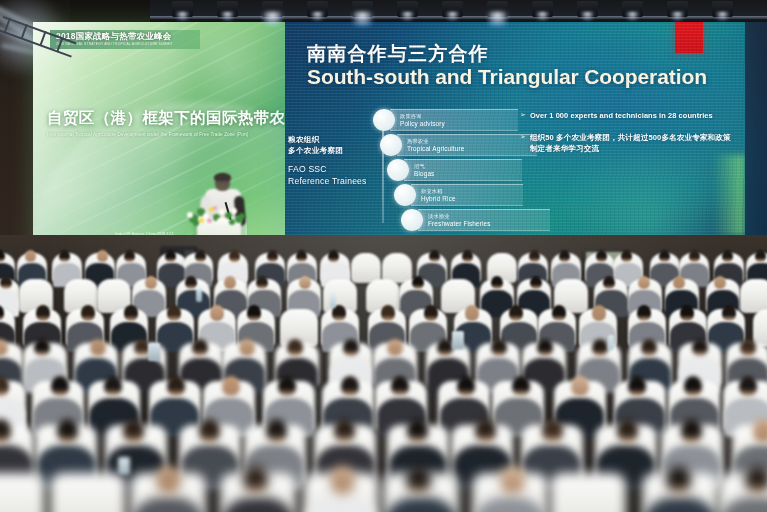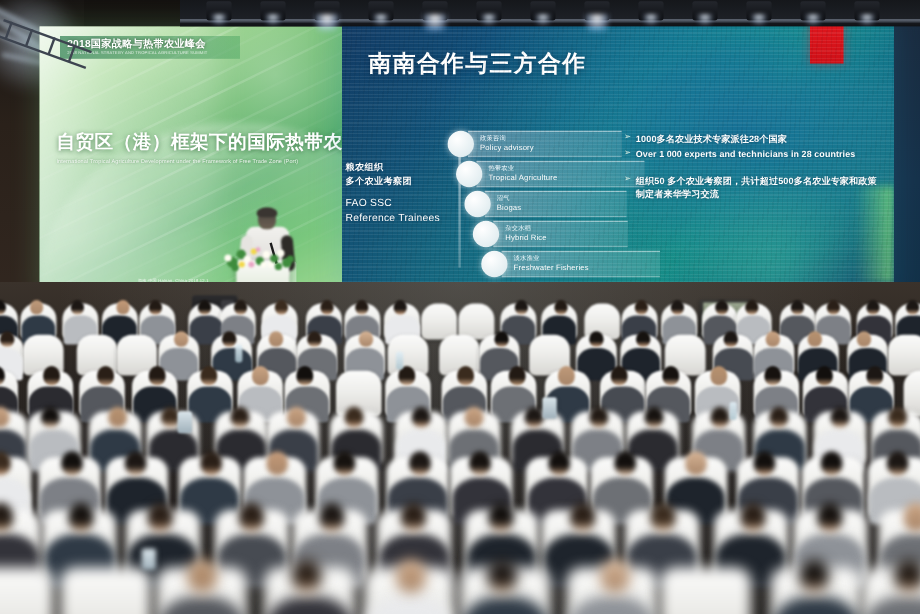--- a/index.html
+++ b/index.html
@@ -449,20 +449,21 @@
 
   <div class="screen-blue">
     <div class="blue-swirl"></div>
     <div class="blue-swirl2"></div>
     <div class="green-edge"></div>
 
     <div class="red-block"></div>
 
     <div class="slide-title">
       <div class="cn">南南合作与三方合作</div>
+      <div class="en">South-south and Triangular Cooperation</div>
     </div>
 
     <div class="fao-label">
       <div class="cn1">粮农组织</div>
       <div class="cn2">多个农业考察团</div>
       <div class="en1">FAO SSC</div>
       <div class="en2">Reference Trainees</div>
     </div>
 
     <div class="node-list">
@@ -501,24 +502,20 @@
           <div class="node-bar" style="width: 132px;">
             <div class="cn">淡水渔业</div>
             <div class="en">Freshwater Fisheries</div>
           </div>
         </div>
       </div>
 
     <div class="bullets">
 
     <div class="bgroup">
-          <div class="brow">
-            <span class="barrow">➢</span>
-            <div class="btext-cn">1000多名农业技术专家派往28个国家</div>
-          </div>
           <div class="brow">
             <span class="barrow">➢</span>
             <div class="btext-en">Over 1 000 experts and technicians in 28 countries</div>
           </div>
         </div>
         <div class="bgroup">
           <div class="brow">
             <span class="barrow">➢</span>
             <div class="btext-cn">组织50 多个农业考察团，共计超过500多名农业专家和政策制定者来华学习交流</div>
           </div>

